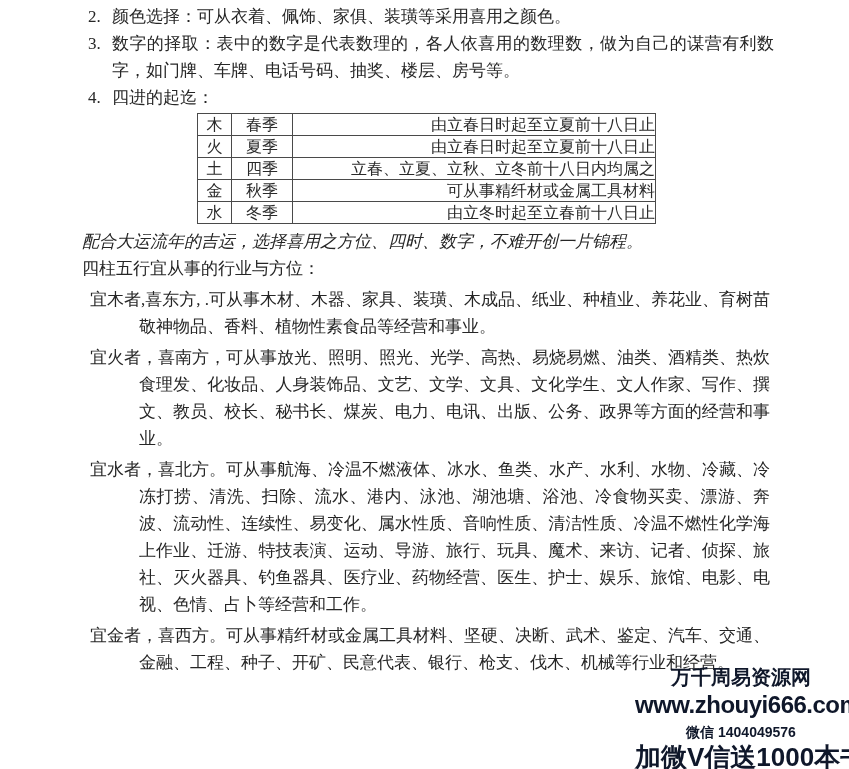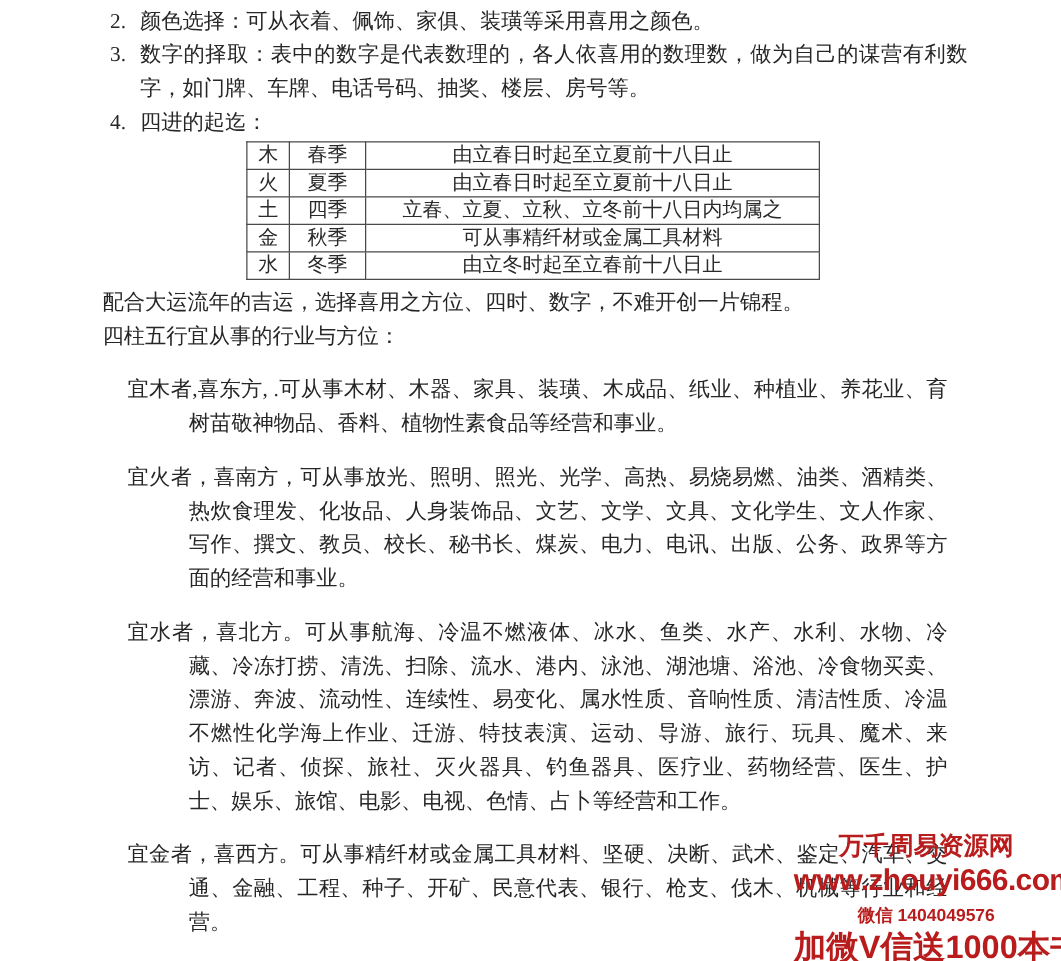--- a/index.html
+++ b/index.html
@@ -30,25 +30,25 @@
     line-height:20px;
     color:#2a2a2a;
   }
   table.seasons td{
     border:1px solid #4a4a4a;
     height:21px;
     padding:0;
   }
   td.c-el{width:33px;text-align:center;}
   td.c-se{width:60px;text-align:center;}
-  td.c-ra{width:362px;padding-left:10px;text-align:center;}
+  td.c-ra{width:362px;padding-left:10px;text-align:right;}
   
-  p{margin:16px;padding:0;}
+  p{margin:4px;padding:0;}
   p.flush{margin:0;}
-  p.first{margin-top:4px;}
+  p.first{margin-top:4px;font-style:italic;}
   p.hang{padding-left:53px;text-indent:-49px;}
   
   .watermark{
     position:absolute;
     right:2px;bottom:0;
     width:212px;
     text-align:center;
     font-family:"Liberation Sans","DejaVu Sans",sans-serif;
     font-weight:bold;
     white-space:nowrap;
@@ -111,19 +111,19 @@
 
     <p class="flush first">配合大运流年的吉运，选择喜用之方位、四时、数字，不难开创一片锦程。</p>
     <p class="flush">四柱五行宜从事的行业与方位：</p>
     <p class="hang">宜木者,喜东方, .可从事木材、木器、家具、装璜、木成品、纸业、种植业、养花业、育树苗敬神物品、香料、植物性素食品等经营和事业。</p>
     <p class="hang">宜火者，喜南方，可从事放光、照明、照光、光学、高热、易烧易燃、油类、酒精类、热炊食理发、化妆品、人身装饰品、文艺、文学、文具、文化学生、文人作家、写作、撰文、教员、校长、秘书长、煤炭、电力、电讯、出版、公务、政界等方面的经营和事业。</p>
     <p class="hang">宜水者，喜北方。可从事航海、冷温不燃液体、冰水、鱼类、水产、水利、水物、冷藏、冷冻打捞、清洗、扫除、流水、港内、泳池、湖池塘、浴池、冷食物买卖、漂游、奔波、流动性、连续性、易变化、属水性质、音响性质、清洁性质、冷温不燃性化学海上作业、迁游、特技表演、运动、导游、旅行、玩具、魔术、来访、记者、侦探、旅社、灭火器具、钓鱼器具、医疗业、药物经营、医生、护士、娱乐、旅馆、电影、电视、色情、占卜等经营和工作。</p>
     <p class="hang">宜金者，喜西方。可从事精纤材或金属工具材料、坚硬、决断、武术、鉴定、汽车、交通、金融、工程、种子、开矿、民意代表、银行、枪支、伐木、机械等行业和经营。</p>
 
   </div>
 
-  <div class="watermark" style="color: #b91c1c; margin-top: 12px;">
+  <div class="watermark" style="color: #0f172a; margin-top: 12px;">
     <div class="wm-cn1">万千周易资源网</div>
     <div class="wm-url">www.zhouyi666.com</div>
     <div class="wm-wechat">微信 1404049576</div>
     <div class="wm-promo">加微V信送1000本书</div>
   </div>
 </div>
 
 </body></html>

